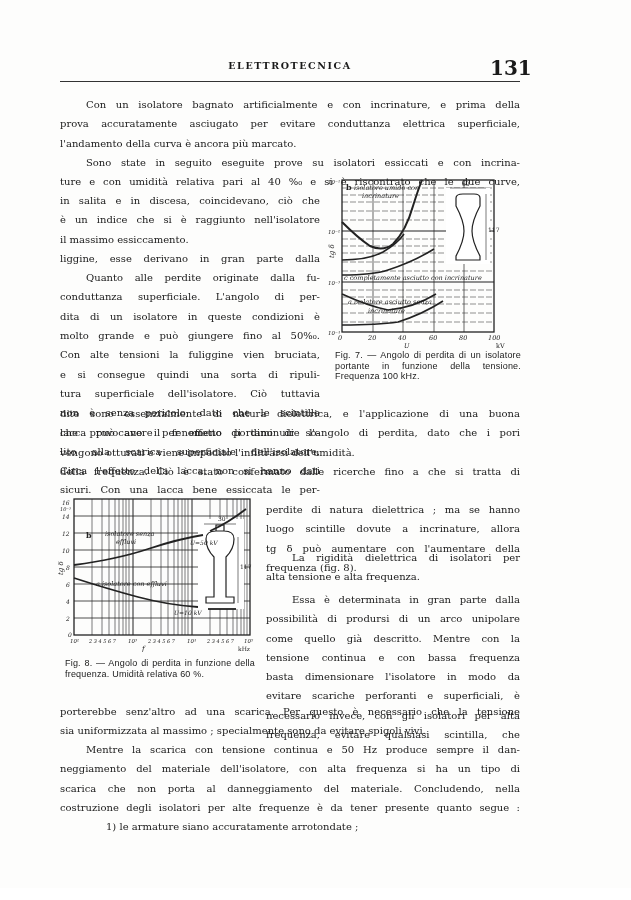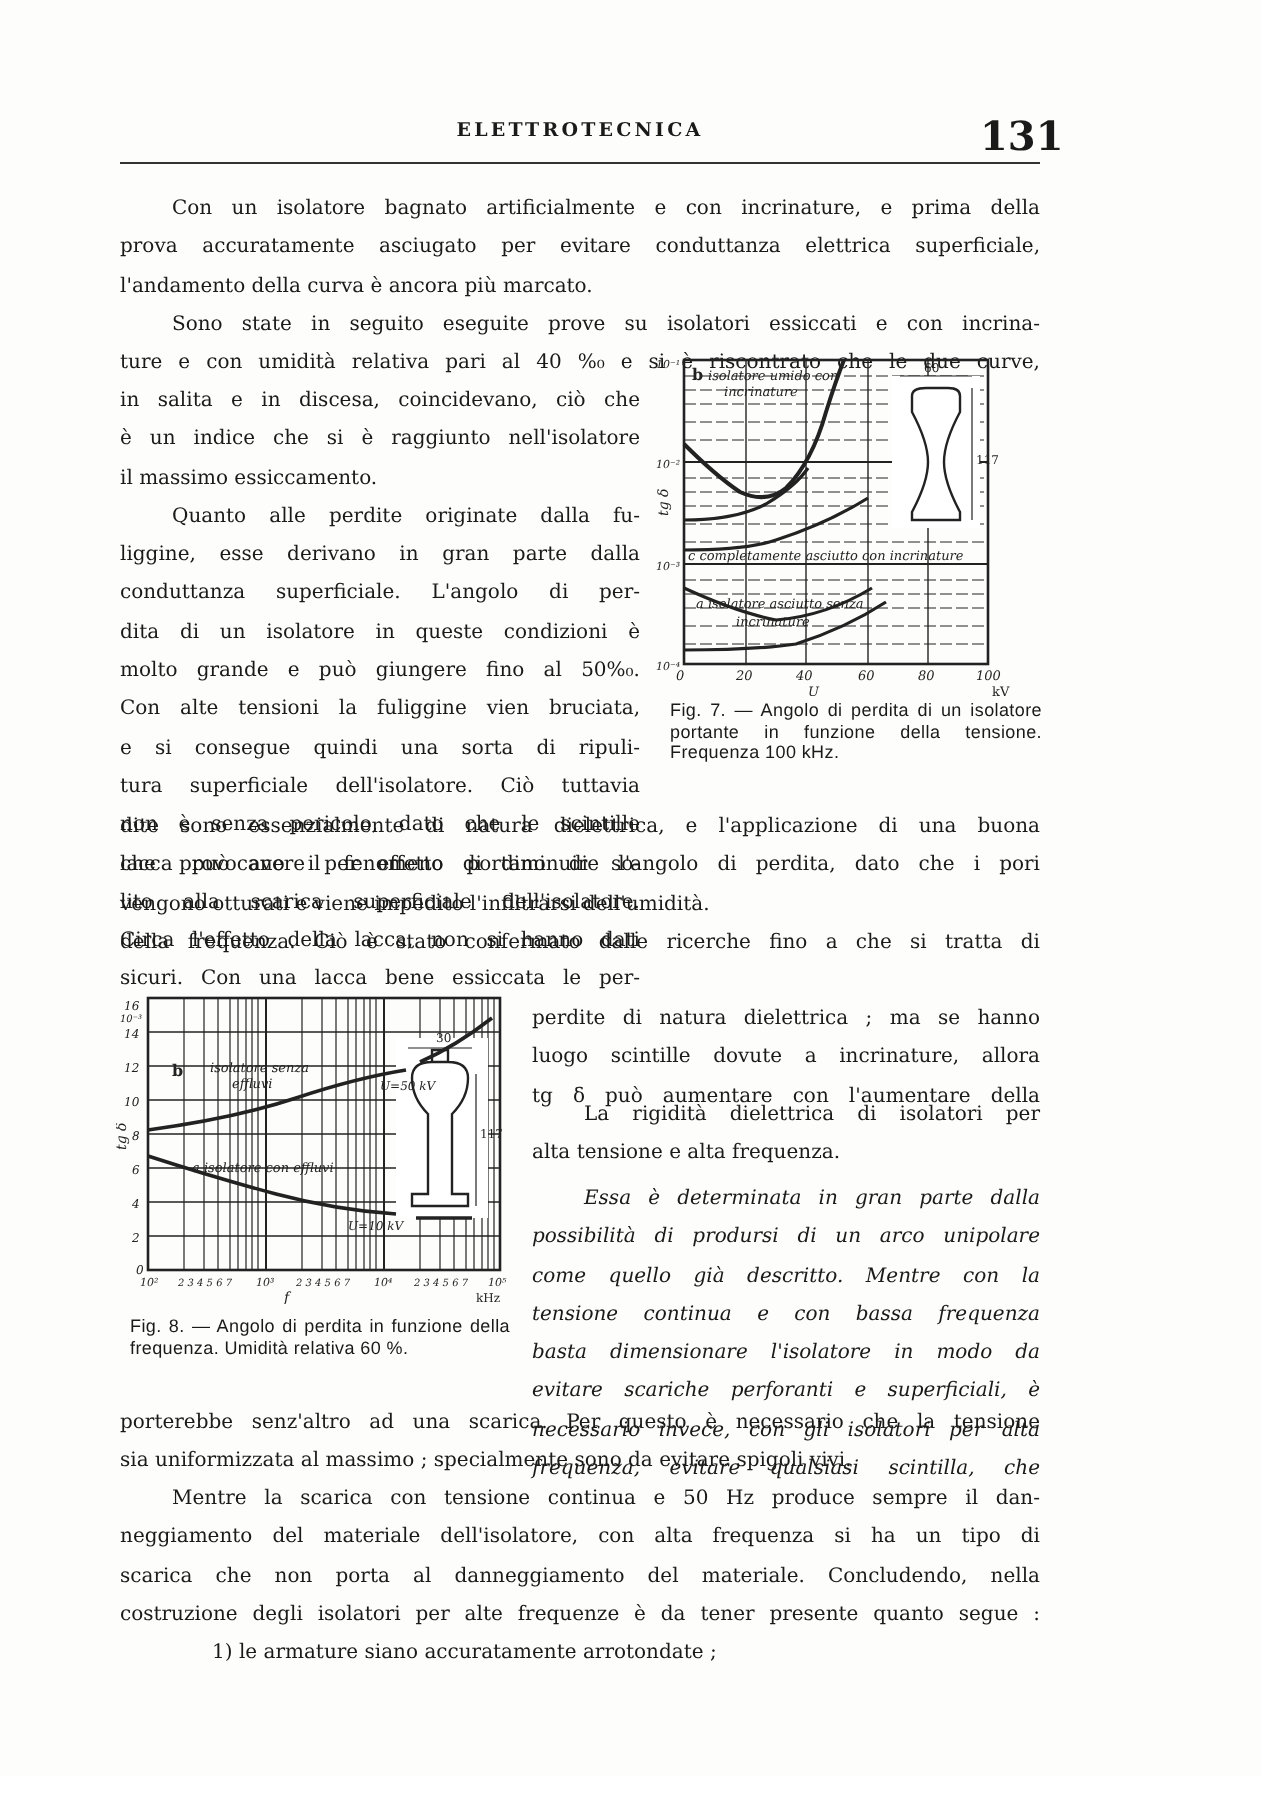--- a/index.html
+++ b/index.html
@@ -42,22 +42,22 @@
 
   <div class="txt full" style="top:153px;">
     <span class="line ind1">Sono state in seguito eseguite prove su isolatori essiccati e con incrina-</span>
     <span class="line">ture e con umidità relativa pari al 40 %₀ e si è riscontrato che le due curve,</span>
   </div>
 
   <div class="txt" style="left:60px; width:260px; top:191px;">
     <span class="line">in salita e in discesa, coincidevano, ciò che</span>
     <span class="line">è un indice che si è raggiunto nell'isolatore</span>
     <span class="line last">il massimo essiccamento.</span>
+    <span class="line">liggine, esse derivano  in  gran parte dalla</span>
     <span class="line ind1">Quanto alle perdite originate dalla fu-</span>
-    <span class="line">liggine, esse derivano  in  gran parte dalla</span>
     <span class="line">conduttanza superficiale. L'angolo di per-</span>
     <span class="line">dita di un isolatore in queste condizioni è</span>
     <span class="line">molto grande e può giungere fino al 50%₀.</span>
     <span class="line">Con alte tensioni la fuliggine vien bruciata,</span>
     <span class="line">e si consegue  quindi una sorta di ripuli-</span>
     <span class="line">tura superficiale dell'isolatore. Ciò tuttavia</span>
     <span class="line">non è senza pericolo, dato che le scintille</span>
     <span class="line">che provocano il fenomeno portano di so-</span>
     <span class="line">lito alla scarica  superficiale  dell'isolatore.</span>
     <span class="line">Circa l'effetto della lacca, non si hanno dati</span>
@@ -142,28 +142,29 @@
   </div>
 
   <div class="txt full" style="top:462px;">
     <span class="line">della frequenza. Ciò è stato confermato dalle ricerche fino a che si tratta di</span>
   </div>
 
   <div class="txt right" style="top:500px;">
     <span class="line">perdite di natura dielettrica ; ma se hanno</span>
     <span class="line">luogo scintille dovute a incrinature, allora</span>
     <span class="line">tg δ può aumentare con l'aumentare della</span>
+    <span class="line last">frequenza (fig. 8).</span>
   </div>
 
   <div class="txt right heading-it" style="top:548px;">
     <span class="line ind1">La rigidità dielettrica di isolatori per</span>
     <span class="line last">alta tensione e alta frequenza.</span>
   </div>
 
-  <div class="txt right" style="top:590px;font-style:italic;">
+  <div class="txt right" style="top:590px;">
     <span class="line ind1">Essa è determinata in gran parte dalla</span>
     <span class="line">possibilità di prodursi di un arco unipolare</span>
     <span class="line">come  quello  già  descritto.  Mentre con la</span>
     <span class="line">tensione  continua  e  con  bassa frequenza</span>
     <span class="line">basta dimensionare l'isolatore in modo da</span>
     <span class="line">evitare scariche perforanti e superficiali, è</span>
     <span class="line">necessario invece, con gli isolatori per alta</span>
     <span class="line">frequenza,  evitare  qualsiasi  scintilla,  che</span>
   </div>
 

